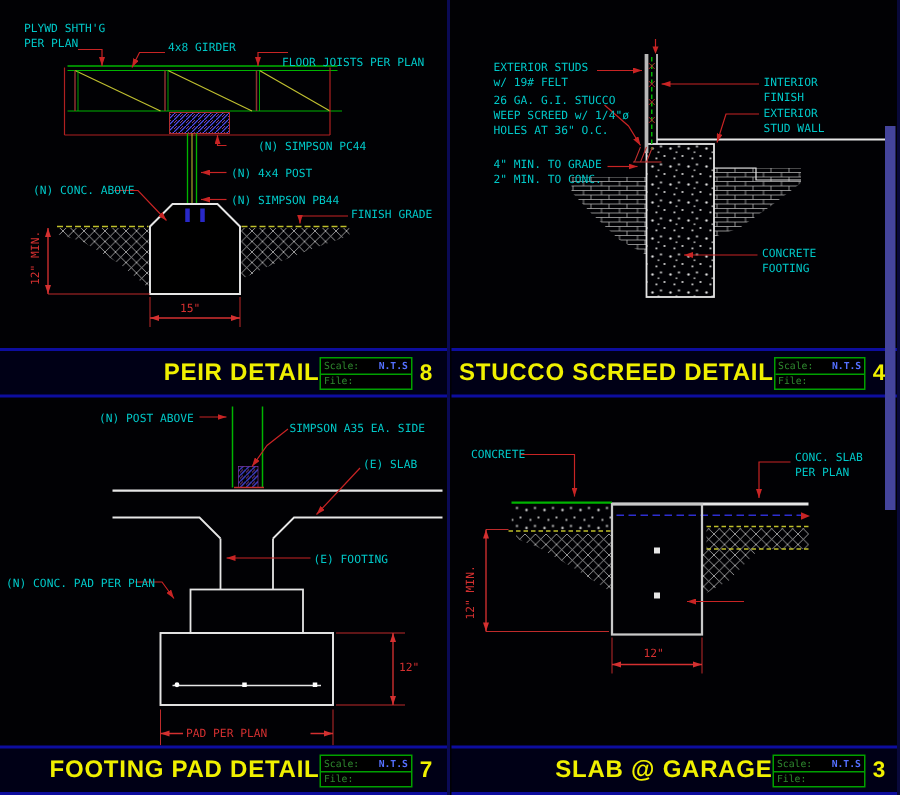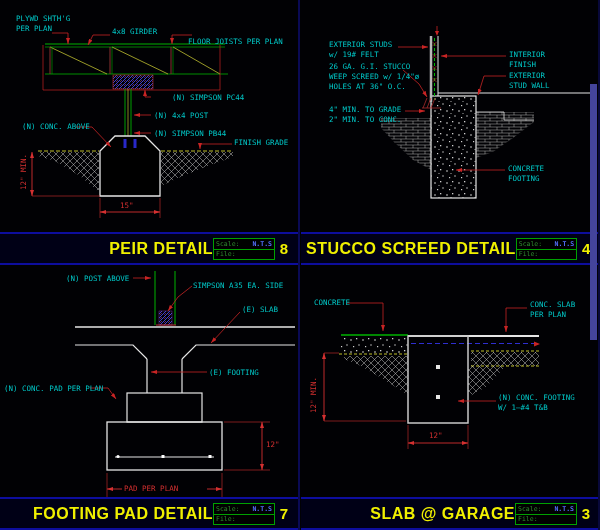--- a/index.html
+++ b/index.html
@@ -320,22 +320,20 @@
         <line x1="107" y1="160" x2="107" y2="184" stroke-width="0.6"></line>
         <line x1="167" y1="160" x2="167" y2="184" stroke-width="0.6"></line>
         <line x1="107" y1="178" x2="167" y2="178" stroke-width="0.9"></line>
         <polygon points="113,176 113,180 107,178" fill="#d43030" stroke="none"></polygon>
         <polygon points="161,176 161,180 167,178" fill="#d43030" stroke="none"></polygon>
       </g>
     </svg>
     <span class="lbl" style="left:13px;top:33px">CONCRETE</span>
     <span class="lbl" style="left:229px;top:35px">CONC. SLAB
 PER PLAN</span>
-    <span class="lbl" style="left:197px;top:128px">(N) CONC. FOOTING
-W/ 1—#4 T&amp;B</span>
     <span class="dim rot" style="left:9px;top:148px">12" MIN.</span>
     <span class="dim" style="left:128px;top:167px">12"</span>
     <div class="tbar">
       <span class="ttitle">SLAB @ GARAGE</span>
       <div class="sbox">
         <div class="r1">
             <span class="slab-l">Scale:</span>
             <span class="sval">N.T.S</span>
           </div>
         <div class="r2">

